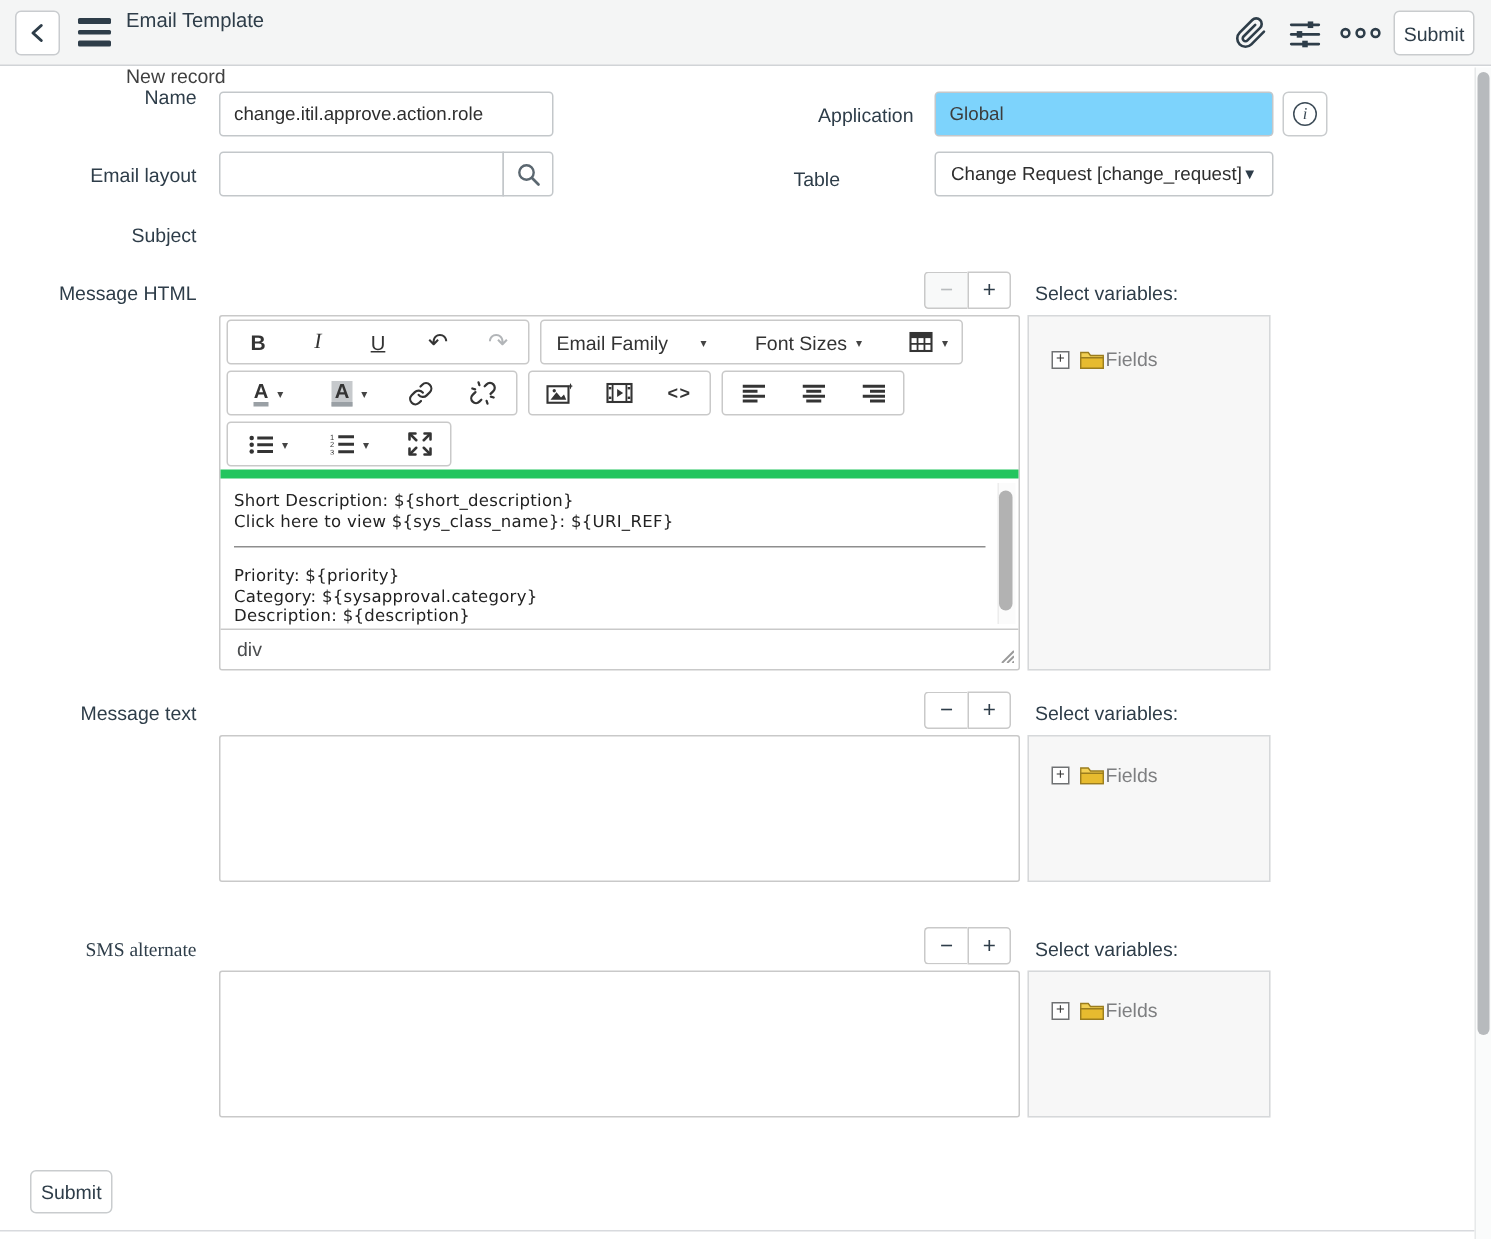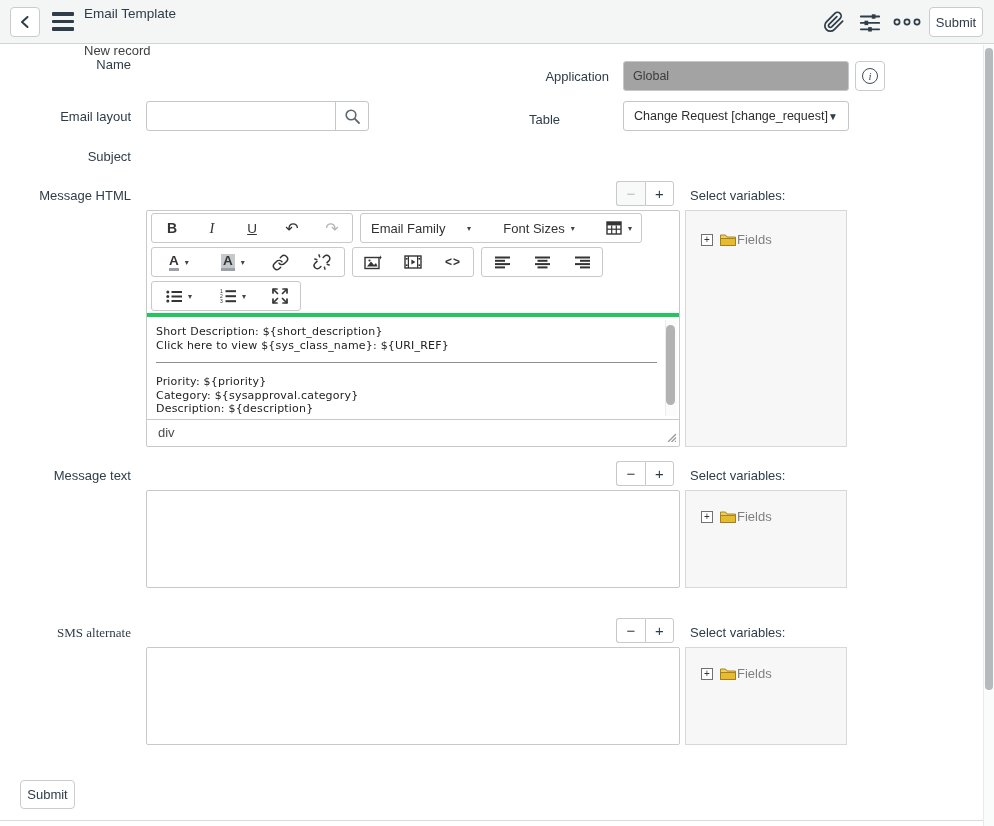--- a/index.html
+++ b/index.html
@@ -22,21 +22,21 @@
                   align-items:center; justify-content:center; cursor:pointer; background:transparent; border:none; }
   .submit-top { position:absolute; left:929px; top:7px; width:54px; height:30px;
                 background:#fff; border:1px solid #c9ccce; border-radius:4px;
                 font-size:13px; color:#2e3d49; font-family:inherit; cursor:pointer; }
 
   
   .lbl { position:absolute; font-size:13px; color:#2e3d49; text-align:right; width:111px; left:20px; }
   .lbl2 { position:absolute; font-size:13px; color:#2e3d49; text-align:right; width:129px; left:480px; }
   .inp { position:absolute; height:30px; border:1px solid #c3c7ca; border-radius:3px;
          font-size:12.5px; color:#2e2e2e; padding:0 9px; font-family:inherit; background:#fff; }
-  .inp[readonly] { background:#a3a3a3; color:#3c3c3c; }
+  .inp[readonly] { background:#7dd3fc; color:#3c3c3c; }
   .search-btn { position:absolute; left:335px; top:101px; width:34px; height:30px; background:#fff;
                 border:1px solid #c3c7ca; border-radius:0 3px 3px 0; display:flex;
                 align-items:center; justify-content:center; cursor:pointer; }
   .select-box { position:absolute; left:623px; top:101px; width:226px; height:30px; background:#fff;
                 border:1px solid #c3c7ca; border-radius:3px; display:flex; align-items:center;
                 padding:0 10px; font-size:12.5px; color:#2e2e2e; cursor:pointer; }
   .select-box .caret { margin-left:auto; font-size:10px; color:#2e3d49; }
   .info-btn { position:absolute; left:855px; top:61px; width:30px; height:30px; background:#fff;
               border:1px solid #c9ccce; border-radius:4px; display:flex; align-items:center;
               justify-content:center; cursor:pointer; }
@@ -67,21 +67,21 @@
   .tb-u { font-size:13.5px; text-decoration:underline; color:#343434; }
   .tb-undo { font-size:16px; color:#343434; }
   .tb-redo { font-size:16px; color:#b2b5b8; }
   .tb-combo { display:flex; align-items:center; justify-content:space-between; padding:0 10px;
               font-size:13px; color:#333; }
   .tb-caret { font-size:8px; color:#444; margin-left:6px; }
   .tb-code { font-size:12px; font-weight:700; letter-spacing:1px; color:#343434; }
   .colA { font-size:13.5px; font-weight:700; color:#343434; border-bottom:3px solid #9aa0a5; line-height:14px; }
   .colA-bg { background:#c6c9cc; padding:0 2px; }
 
-  .editor-content { position:relative; height:106px; border-top:4px solid #22c55e;
+  .editor-content { position:relative; height:106px; border-top:6px solid #22c55e;
                     padding:8px 22px 0 9px; overflow:hidden; cursor:text; }
   .ec-line { font-family:"DejaVu Sans",sans-serif; font-size:11px; line-height:13.5px;
              color:#222; letter-spacing:0.2px; white-space:nowrap; }
   .ec-hr { border-top:1px solid #8e8e8e; margin:10px 0 12px 0; }
   .ec-track { position:absolute; right:2px; top:3px; bottom:3px; width:12px; background:#fbfbfb;
               border-left:1px solid #ededed; }
   .ec-thumb { position:absolute; right:2.5px; top:5px; width:9px; height:80px; background:#b2b2b2; border-radius:5px; }
   .statusbar { height:26px; border-top:1px solid #c9c9c9; display:flex; align-items:center;
                padding-left:11px; font-size:13px; color:#4a4c4e; position:relative; }
   .grip { position:absolute; right:3px; bottom:3px; }
@@ -159,20 +159,21 @@
             <circle cx="5" cy="5" r="2.6" fill="none" stroke="#2e3d49" stroke-width="1.7"></circle>
             <circle cx="15" cy="5" r="2.6" fill="none" stroke="#2e3d49" stroke-width="1.7"></circle>
             <circle cx="25" cy="5" r="2.6" fill="none" stroke="#2e3d49" stroke-width="1.7"></circle>
           </svg>
       </span>
     </button>
     <button class="submit-top">Submit</button>
   </div>
 
   <label class="lbl" style="top:57px;">Name</label>
+  <input class="inp" style="left: 146px; top: 61px; width: 223px;" value="change.itil.approve.action.role">
 
   <label class="lbl2" style="top:69px;">Application</label>
   <input class="inp" readonly="" style="left: 623px; top: 61px; width: 226px;" value="Global">
   <div class="info-btn">
     <span class="info-circle">i</span>
   </div>
 
   <label class="lbl" style="top:109px;">Email layout</label>
   <input class="inp" style="left: 146px; top: 101px; width: 190px; border-radius: 3px 0px 0px 3px;" value="">
   <div class="search-btn">

